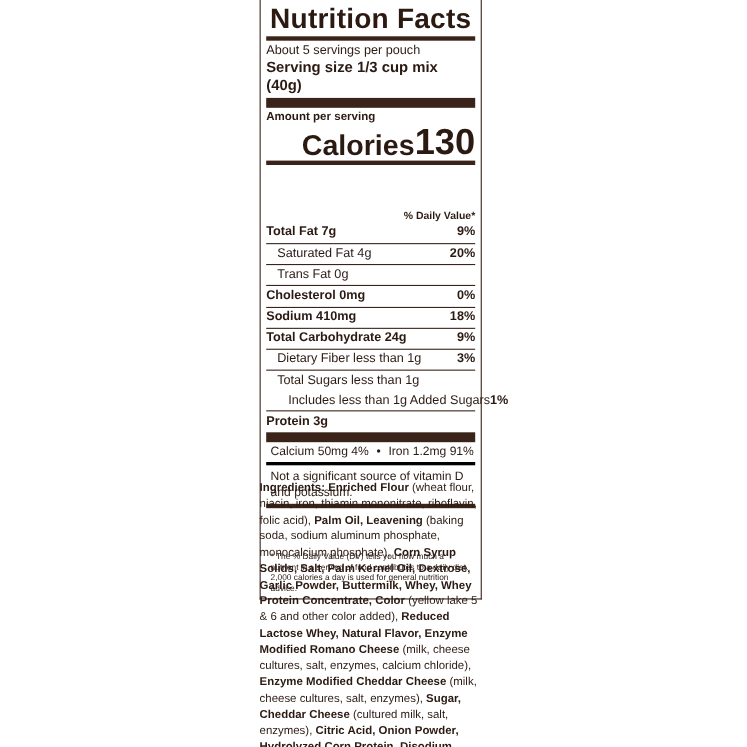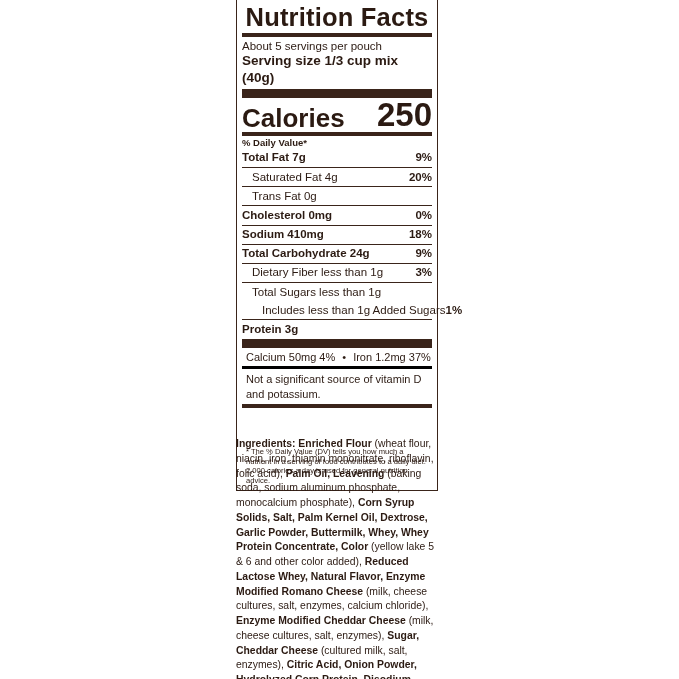--- a/index.html
+++ b/index.html
@@ -60,37 +60,39 @@
     padding: 0 0 2px 0;
   }
   .nf-amount {
     font-size: 10.5px;
     font-weight: bold;
     padding: 2px 0 0 0;
   }
   .cal-row {
     display: flex;
     align-items: flex-end;
-    justify-content: space-between;
+    justify-content: flex-end;
     padding-bottom: 1px;
   }
   .cal-label {
     font-size: 26px;
     font-weight: bold;
     line-height: 1;
   }
   .cal-value {
     font-size: 33px;
     font-weight: bold;
     line-height: 1;
   }
   .dv-head {
     font-size: 9.5px;
     font-weight: bold;
+    text-align: right;
     padding: 1px 0 1px 0;
+    margin-top: 40px;
   }
   .nf-row {
     display: flex;
     justify-content: space-between;
     align-items: baseline;
     font-size: 11.5px;
     line-height: 1.32;
     padding: 1.5px 0 1.5px 0;
     border-bottom: 1px solid #3a241a;
   }
@@ -145,23 +147,24 @@
   <div class="nf-panel">
 
     <div class="nf-title">Nutrition  Facts</div>
     <div class="rule-med"></div>
 
     <div class="nf-servings">About 5 servings per pouch</div>
     <div class="nf-servsize">Serving size  1/3 cup mix (40g)</div>
 
     <div class="rule-thick"></div>
 
+    <div class="nf-amount">Amount per serving</div>
     <div class="cal-row">
       <div class="cal-label">Calories</div>
-      <div class="cal-value">250</div>
+      <div class="cal-value">130</div>
     </div>
 
     <div class="rule-med"></div>
 
     <div class="dv-head">% Daily Value*</div>
 
     <div>
       <div class="nf-row">
           <span class="nm bold">Total Fat  7g</span>
           <span class="dv">9%</span>
@@ -202,21 +205,21 @@
           <span class="nm bold">Protein  3g</span>
           <span class="dv"></span>
         </div>
     </div>
 
     <div class="rule-thick"></div>
 
     <div class="nf-vitamins">
       <span>Calcium  50mg  4%</span>
       <span class="dot">•</span>
-      <span>Iron  1.2mg  37%</span>
+      <span>Iron  1.2mg  91%</span>
     </div>
 
     <div class="nf-note">Not a significant source of vitamin D and potassium.</div>
 
     <div class="nf-foot">* The % Daily Value (DV) tells you how much a nutrient in a serving of food contributes to a daily diet. 2,000 calories a day is used for general nutrition advice.</div>
   </div>
 
   <div class="ingredients">
     <div>
       <span class="b">Ingredients: </span><span class="b">Enriched Flour </span><span>(wheat flour, niacin, iron, thiamin mononitrate, riboflavin, folic acid), </span><span class="b">Palm Oil, Leavening </span><span>(baking soda, sodium aluminum phosphate, monocalcium phosphate), </span><span class="b">Corn Syrup Solids, Salt, Palm Kernel Oil, Dextrose, Garlic Powder, Buttermilk, Whey, Whey Protein Concentrate, Color </span><span>(yellow lake 5 &amp; 6 and other color added), </span><span class="b">Reduced Lactose Whey, Natural Flavor, Enzyme Modified Romano Cheese </span><span>(milk, cheese cultures, salt, enzymes, calcium chloride), </span><span class="b">Enzyme Modified Cheddar Cheese </span><span>(milk, cheese cultures, salt, enzymes), </span><span class="b">Sugar, Cheddar Cheese </span><span>(cultured milk, salt, enzymes), </span><span class="b">Citric Acid, Onion Powder, Hydrolyzed Corn Protein, Disodium Inosinate, Disodium Guanylate.</span>

